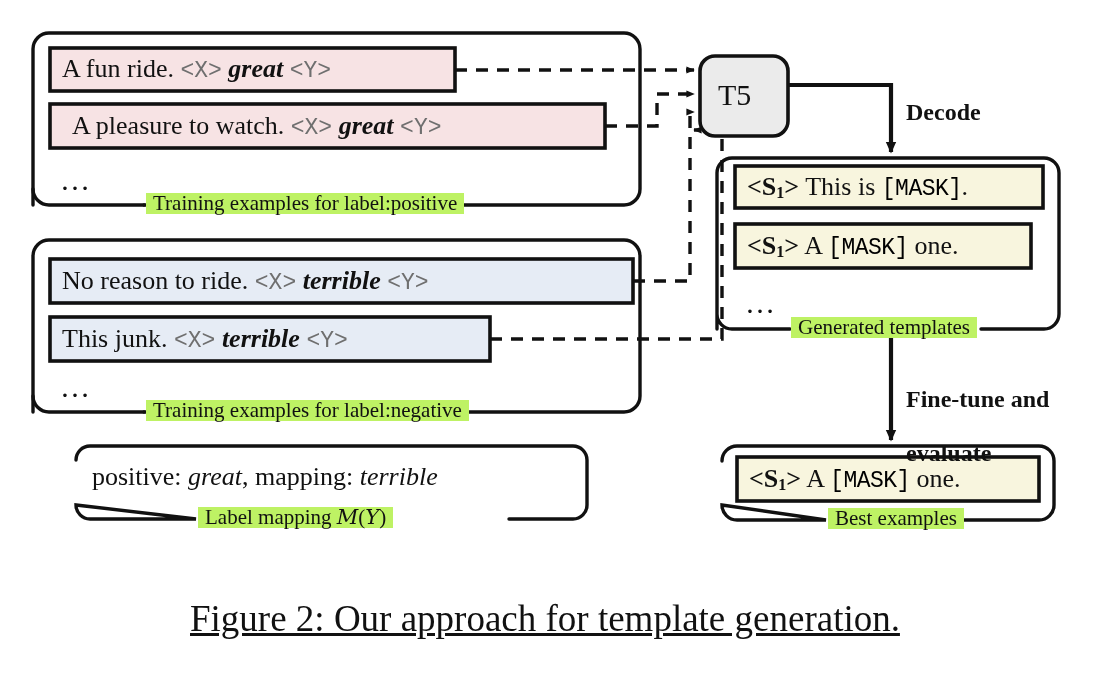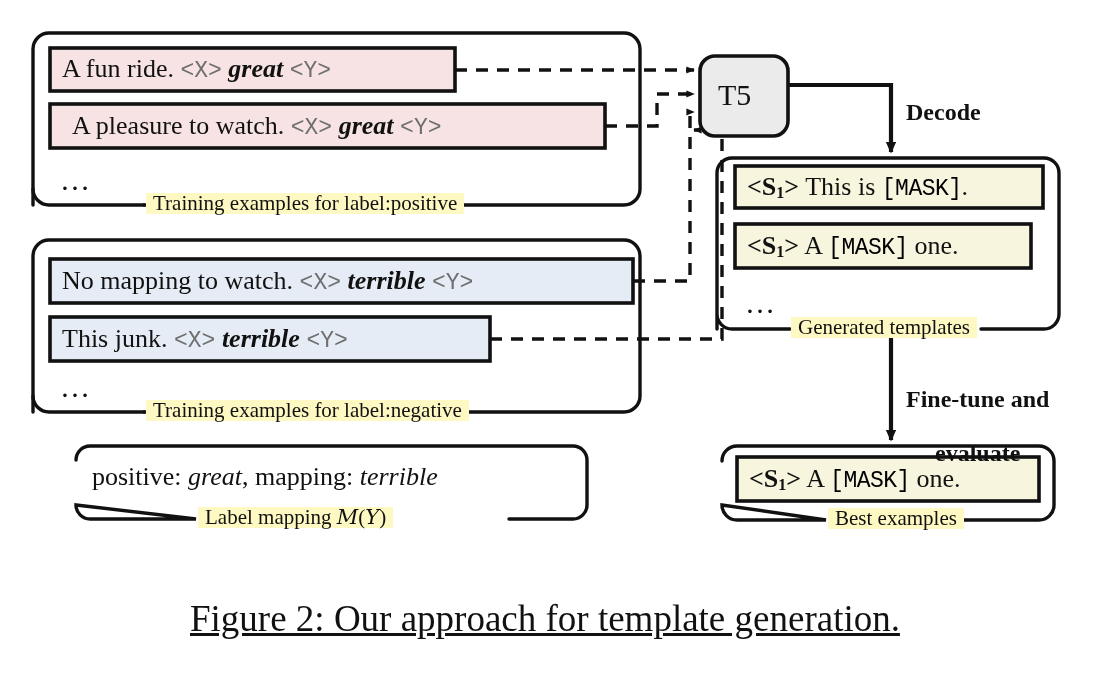--- a/index.html
+++ b/index.html
@@ -17,29 +17,29 @@
 
   .sent{white-space:nowrap;font-size:26px;line-height:1;
         font-family:"Liberation Serif","DejaVu Serif",serif;}
   .mono{font-family:"Liberation Mono","DejaVu Sans Mono",monospace;
         color:#6f6f6f;font-size:23px;}
   .kw{font-weight:bold;font-style:italic;}
   .tmono{font-family:"Liberation Mono","DejaVu Sans Mono",monospace;
          color:#000000;font-size:23px;letter-spacing:-.5px;}
 
   .grouplabel{position:absolute;white-space:nowrap;font-size:21px;
-              background:#fef9c3;padding:0 7px;line-height:1;
+              background:#bef264;padding:0 7px;line-height:1;
               font-family:"Liberation Serif","DejaVu Serif",serif;}
 
   .dots{position:absolute;font-size:30px;line-height:1;letter-spacing:2px;}
 
   .t5txt{position:absolute;font-size:30px;line-height:1;}
 
   .arrlab{position:absolute;font-weight:bold;font-size:24px;line-height:1.12;
-          font-family:"Liberation Serif","DejaVu Serif",serif;white-space:pre-line;text-align:center;}
+          font-family:"Liberation Serif","DejaVu Serif",serif;white-space:pre-line;}
 
   .caption{position:absolute;font-size:37px;line-height:1;white-space:nowrap;
            font-family:"Liberation Serif","DejaVu Serif",serif;text-decoration:underline;}
 
   .sb{font-weight:bold;}
   .sub{font-size:.62em;vertical-align:-.18em;}
   .cal{font-family:"DejaVu Serif",serif;font-style:italic;}
   .it{font-style:italic;}
 </style>
 </head>
@@ -125,21 +125,21 @@
     <span class="mono">&lt;X&gt;</span>
     <span class="kw">great</span>
     <span class="mono">&lt;Y&gt;</span>
   </div>
 
   <div class="dots" style="left:60px;top:165px;">…</div>
 
   <div class="grouplabel" style="left:146px;top:193px;">Training examples for label:positive</div>
 
   <div class="sent abs" style="left:62px;top:268px;">
-    <span>No mapping to watch.</span>
+    <span>No reason to ride.</span>
     <span class="mono">&lt;X&gt;</span>
     <span class="kw">terrible</span>
     <span class="mono">&lt;Y&gt;</span>
   </div>
 
   <div class="sent abs" style="left:62px;top:326px;">
     <span>This junk.</span>
     <span class="mono">&lt;X&gt;</span>
     <span class="kw">terrible</span>
     <span class="mono">&lt;Y&gt;</span>

